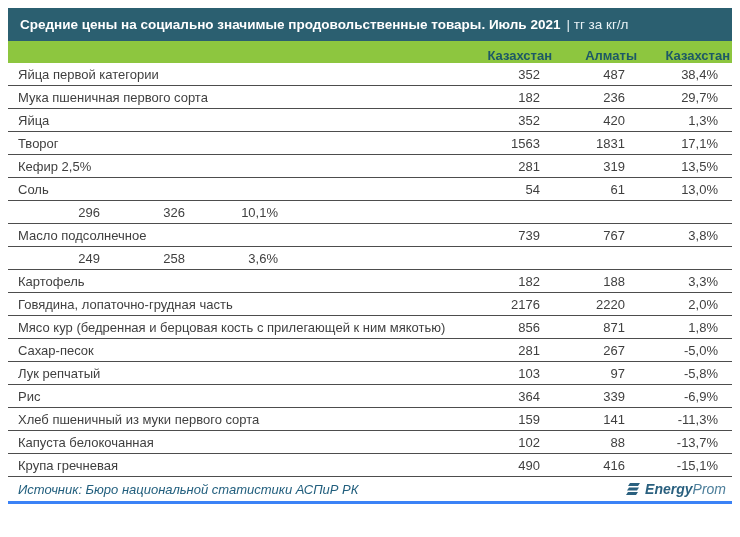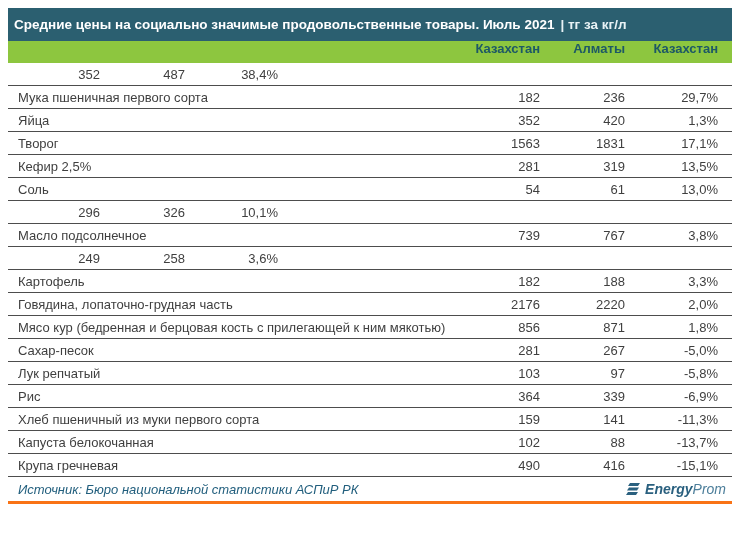--- a/index.html
+++ b/index.html
@@ -20,34 +20,34 @@
     left: 8px;
     top: 8px;
     width: 724px;
   }
   .title-bar {
     background: #2B5F70;
     color: #ffffff;
     height: 33px;
     display: flex;
     align-items: center;
-    padding-left: 6px;
+    padding-left: 12px;
     font-size: 13.5px;
   }
   .title-main { font-weight: bold; }
-  .title-suffix { font-weight: bold; margin-left: 6px; color: #e8f2f5; }
+  .title-suffix { font-weight: normal; margin-left: 6px; color: #e8f2f5; }
   .col-header {
     background: #8DC63F;
     height: 22px;
     display: flex;
-    align-items: flex-start;
+    align-items: flex-end;
     color: #1D5866;
     font-weight: bold;
     font-size: 13px;
-    padding-right: 14px;
+    padding-right: 2px;
   }
   .col-header .spacer { flex: 1; }
   .col-num { text-align: right; }
   .col-kz  { width: 92px; }
   .col-alm { width: 85px; }
   .col-dev { width: 93px; }
   .row {
     display: flex;
     align-items: center;
     height: 22px;
@@ -60,21 +60,21 @@
     flex: 1;
     padding-left: 10px;
     white-space: nowrap;
     overflow: hidden;
   }
   .footer {
     display: flex;
     align-items: center;
     height: 24px;
     padding-right: 6px;
-    border-bottom: 3px solid #f97316;
+    border-bottom: 3px solid #3b82f6;
     gap: 19px;
   }
   .source {
     flex: 1;
     padding-left: 10px;
     font-style: italic;
     font-size: 13px;
     color: #215E7D;
   }
   .logo {
@@ -99,20 +99,21 @@
 
     <div class="col-header">
       <span class="spacer"></span>
       <span class="col-num col-kz">Казахстан</span>
       <span class="col-num col-alm">Алматы</span>
       <span class="col-num col-dev">Казахстан</span>
     </div>
 
     <div>
       <div class="row">
+        <span class="name">Яйца первой категории</span>
         <span class="col-num col-kz">352</span>
         <span class="col-num col-alm">487</span>
         <span class="col-num col-dev">38,4%</span>
       </div>
 
       <div class="row">
         <span class="name">Мука пшеничная первого сорта</span>
         <span class="col-num col-kz">182</span>
         <span class="col-num col-alm">236</span>
         <span class="col-num col-dev">29,7%</span>

